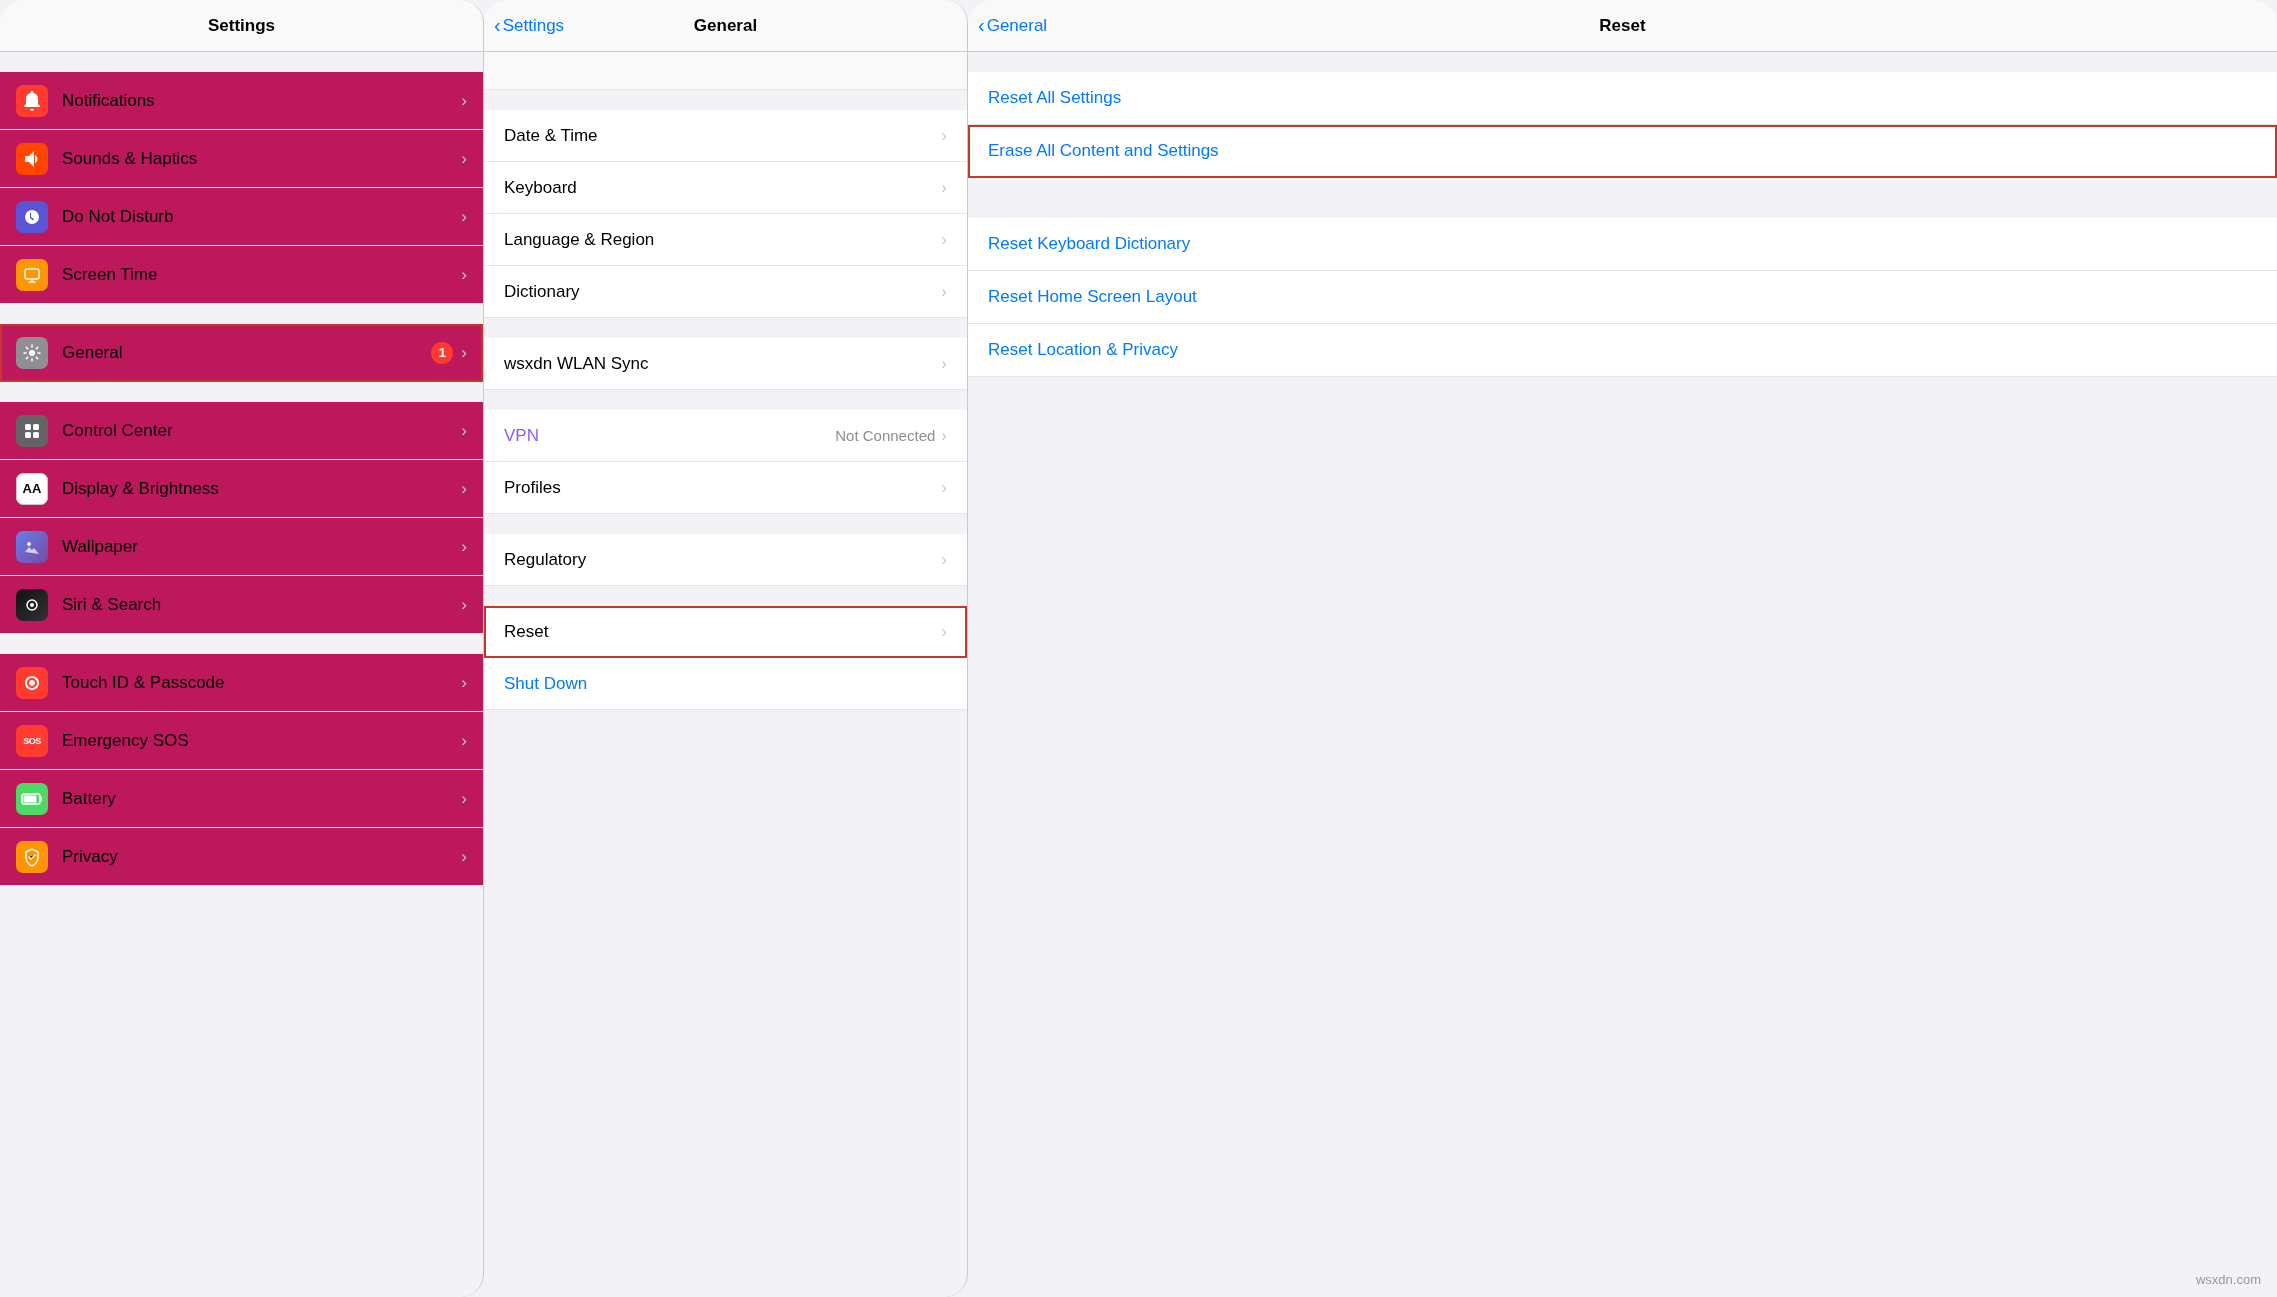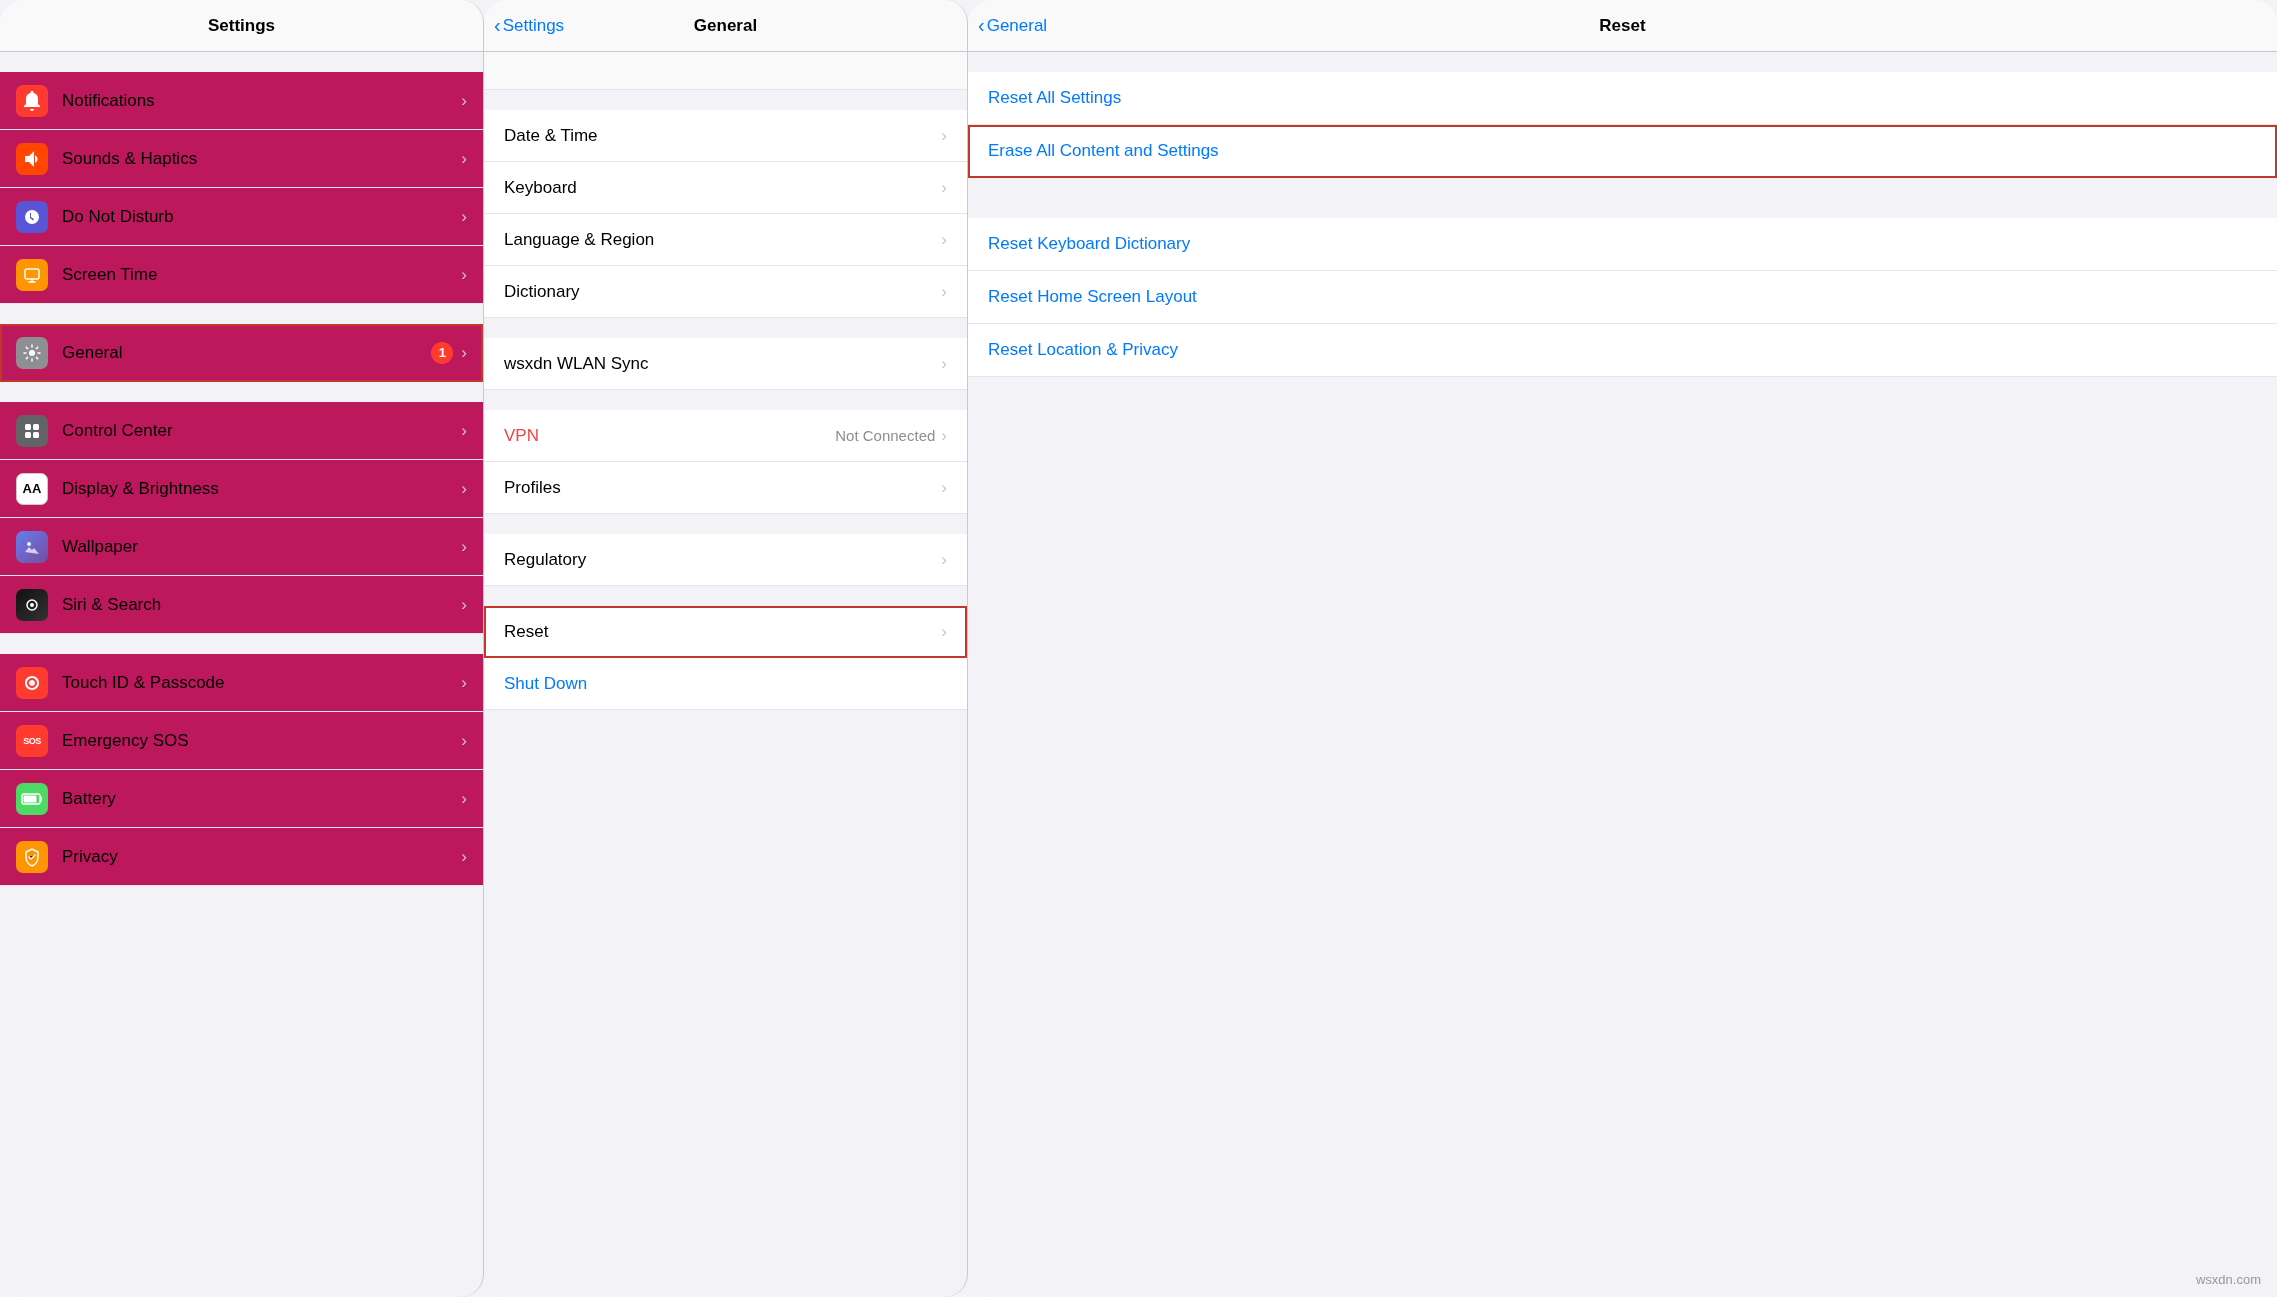--- a/index.html
+++ b/index.html
@@ -389,21 +389,21 @@
         <span class="general-item-label" style="color: rgb(0, 0, 0);">Dictionary</span>
         <span class="general-chevron">›</span>
       </div>
       <div class="list-divider"></div>
       <div class="general-item">
         <span class="general-item-label" style="color: rgb(0, 0, 0);">wsxdn WLAN Sync</span>
         <span class="general-chevron">›</span>
       </div>
       <div class="list-divider"></div>
       <div class="general-item">
-        <span class="general-item-label" style="color: #ef4444;">VPN</span>
+        <span class="general-item-label" style="color: #8b5cf6;">VPN</span>
         <span class="general-item-value">Not Connected</span>
         <span class="general-chevron">›</span>
       </div>
       <div class="general-item">
         <span class="general-item-label" style="color: rgb(0, 0, 0);">Profiles</span>
         <span class="general-chevron">›</span>
       </div>
       <div class="list-divider"></div>
       <div class="general-item">
         <span class="general-item-label" style="color: rgb(0, 0, 0);">Regulatory</span>

